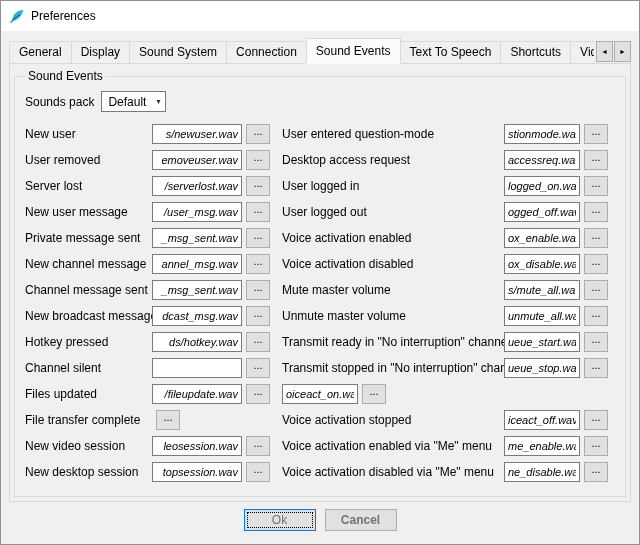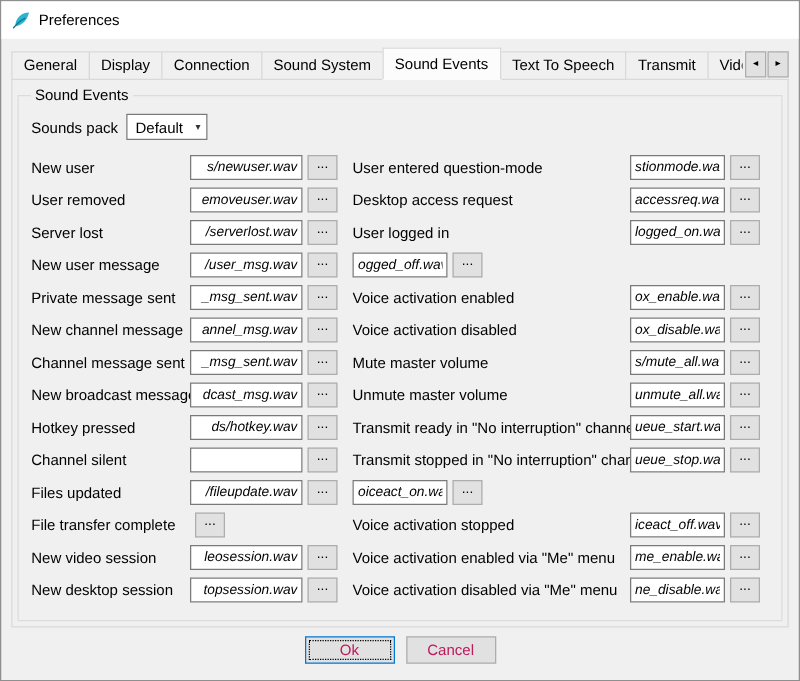--- a/index.html
+++ b/index.html
@@ -82,50 +82,50 @@
     font-family:"Liberation Sans",sans-serif;font-size:11px;
     line-height:10px;padding:0 0 6px 0;color:#000;
   }
   .footer{
     flex:0 0 42px;display:flex;align-items:center;justify-content:center;
     padding-bottom:6px;
   }
   .btn{
     min-width:72px;height:22px;border:1px solid #adadad;background:#e1e1e1;
     font-family:"Liberation Sans",sans-serif;font-size:12px;padding:0 10px;
-    color:#be185d;
+    color:#737373;
   }
   .btn.default{
     border:1px solid #0078d7;
     outline:1px dotted #000;outline-offset:-4px;
   }
-  .btn + .btn{margin-left:9px;}
+  .btn + .btn{margin-left:9px;font-weight:bold;}
 </style>
 </head>
 <body>
 
 <div class="window">
 
   <div class="titlebar">
     <svg class="app-icon" viewBox="0 0 16 16" xmlns="http://www.w3.org/2000/svg">
       <path d="M3.2 13.2 C 3.2 6.5, 8 2.2, 14.2 2.0 C 13.0 8.2, 8.6 12.2, 3.2 13.2 Z" fill="#2bb3cf"></path>
       <path d="M1.6 14.6 C 4.4 10.8, 7.6 8.4, 11.2 6.4" stroke="#0d6f8c" stroke-width="1.1" fill="none"></path>
     </svg>
     <span class="title-text">Preferences</span>
   </div>
 
   <div class="tab-strip">
     <div style="display:flex;align-items:flex-end;">
         <div class="tab">General</div>
         <div class="tab">Display</div>
+        <div class="tab">Sound System</div>
         <div class="tab">Connection</div>
-        <div class="tab">Sound System</div>
         <div class="tab active">Sound Events</div>
         <div class="tab">Text To Speech</div>
-        <div class="tab">Transmit</div>
+        <div class="tab">Shortcuts</div>
         <div class="tab">Video</div>
       </div>
     <div class="tab-scrollers">
       <button class="tab-scroll-btn"><span>◄</span></button>
       <button class="tab-scroll-btn"><span>►</span></button>
     </div>
   </div>
 
   <div class="tab-pane">
     <fieldset class="groupbox">
@@ -221,20 +221,21 @@
               <span class="row-label">Desktop access request</span>
               <input type="text" class="row-input" value="accessreq.wav" style="">
               <button class="browse-btn">...</button>
             </div>
             <div class="row">
               <span class="row-label">User logged in</span>
               <input type="text" class="row-input" value="logged_on.wav" style="">
               <button class="browse-btn">...</button>
             </div>
             <div class="row">
+              <span class="row-label">User logged out</span>
               <input type="text" class="row-input" value="ogged_off.wav" style="">
               <button class="browse-btn">...</button>
             </div>
             <div class="row">
               <span class="row-label">Voice activation enabled</span>
               <input type="text" class="row-input" value="ox_enable.wav" style="">
               <button class="browse-btn">...</button>
             </div>
             <div class="row">
               <span class="row-label">Voice activation disabled</span>

